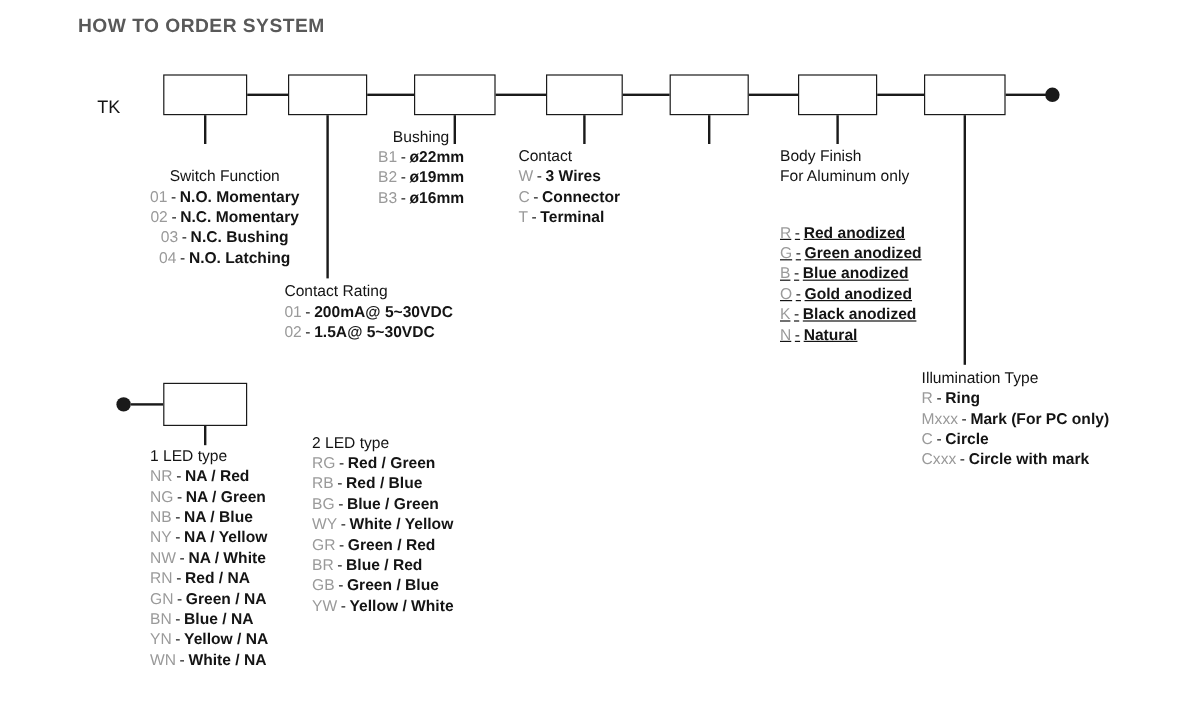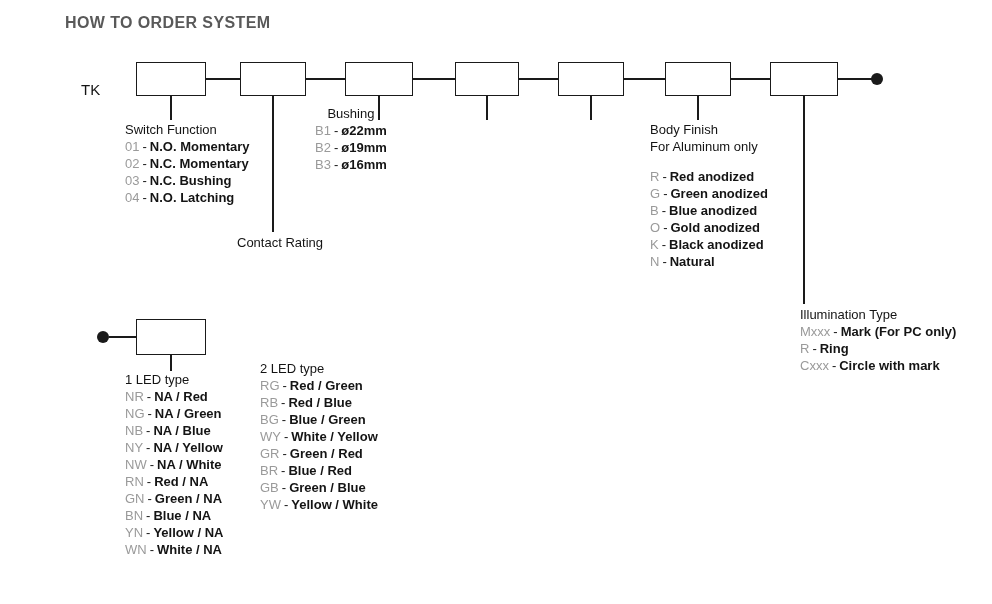--- a/index.html
+++ b/index.html
@@ -10,21 +10,21 @@
     overflow:hidden;
   }
   .title { position:absolute; font-size:16px; font-weight:bold; color:var(--title,#595959); letter-spacing:.4px; }
   .prefix { position:absolute; font-size:15px; color:var(--text,#111); }
   .box { position:absolute; height:34px; border:1.5px solid var(--line,#1a1a1a); background:#fff; }
   .hline { position:absolute; height:2px; background:var(--line,#1a1a1a); }
   .vline { position:absolute; width:2px; background:var(--line,#1a1a1a); }
   .dot { position:absolute; width:12px; height:12px; border-radius:50%; background:var(--line,#1a1a1a); }
   .group { position:absolute; line-height:17px; white-space:nowrap; }
   .g-header, .g-sub { color:var(--text,#111); }
-  .gap { margin-top:13px; }
+  .gap { margin-top:30px;text-decoration:underline; }
   .code { color:var(--code,#9a9a9a); }
   .sep { color:var(--text,#111); margin:0 3px; }
   .desc { color:var(--text,#111); font-weight:bold; }
 </style>
 </head>
 <body>
 
 <div class="canvas">
 
   <div class="title" style="left:65px; top:14px;">HOW TO ORDER SYSTEM</div>
@@ -54,21 +54,21 @@
   <div class="vline" style="left:486px; top:96px; height:24px;"></div>
   <div class="vline" style="left:590px; top:96px; height:24px;"></div>
   <div class="vline" style="left:697px; top:96px; height:24px;"></div>
   <div class="vline" style="left:803px; top:96px; height:208px;"></div>
 
   <div class="dot" style="left:97px; top:331px;"></div>
   <div class="hline" style="left:109px; top:336px; width:27px;"></div>
   <div class="box" style="left:136px; top:319px; width:70px; height:36px;"></div>
   <div class="vline" style="left:170px; top:355px; height:16px;"></div>
 
-  <div class="group" style="left:125px; top:121px;">
+  <div class="group" style="left:125px; top:138px;text-align:center;">
     <div class="g-header">Switch Function</div>
     <div>
 
         <div class="row"><span class="code">01</span><span class="sep">-</span><span class="desc">N.O. Momentary</span></div>
 
         <div class="row"><span class="code">02</span><span class="sep">-</span><span class="desc">N.C. Momentary</span></div>
 
         <div class="row"><span class="code">03</span><span class="sep">-</span><span class="desc">N.C. Bushing</span></div>
 
         <div class="row"><span class="code">04</span><span class="sep">-</span><span class="desc">N.O. Latching</span></div>
@@ -80,20 +80,31 @@
     <div>
 
         <div class="row"><span class="code">B1</span><span class="sep">-</span><span class="desc">ø22mm</span></div>
 
         <div class="row"><span class="code">B2</span><span class="sep">-</span><span class="desc">ø19mm</span></div>
 
         <div class="row"><span class="code">B3</span><span class="sep">-</span><span class="desc">ø16mm</span></div>
       </div>
   </div>
 
+  <div class="group" style="left:432px; top:121px;">
+    <div class="g-header">Contact</div>
+    <div>
+
+        <div class="row"><span class="code">W</span><span class="sep">-</span><span class="desc">3 Wires</span></div>
+
+        <div class="row"><span class="code">C</span><span class="sep">-</span><span class="desc">Connector</span></div>
+
+        <div class="row"><span class="code">T</span><span class="sep">-</span><span class="desc">Terminal</span></div>
+      </div>
+  </div>
 
 
   <div class="group" style="left:650px; top:121px;">
     <div class="g-header">Body Finish</div>
     <div class="g-sub">For Aluminum only</div>
     <div class="gap">
 
         <div class="row"><span class="code">R</span><span class="sep">-</span><span class="desc">Red anodized</span></div>
 
         <div class="row"><span class="code">G</span><span class="sep">-</span><span class="desc">Green anodized</span></div>
@@ -103,31 +114,38 @@
         <div class="row"><span class="code">O</span><span class="sep">-</span><span class="desc">Gold anodized</span></div>
 
         <div class="row"><span class="code">K</span><span class="sep">-</span><span class="desc">Black anodized</span></div>
 
         <div class="row"><span class="code">N</span><span class="sep">-</span><span class="desc">Natural</span></div>
       </div>
   </div>
 
   <div class="group" style="left:237px; top:234px;">
     <div class="g-header">Contact Rating</div>
+    <div>
+
+        <div class="row"><span class="code">01</span><span class="sep">-</span><span class="desc">200mA@ 5~30VDC</span></div>
+
+        <div class="row"><span class="code">02</span><span class="sep">-</span><span class="desc">1.5A@ 5~30VDC</span></div>
+      </div>
   </div>
 
-  <div class="group" style="left:768px; top:306px;margin-left:32px;">
+  <div class="group" style="left:768px; top:306px;">
     <div class="g-header">Illumination Type</div>
     <div>
 
+        <div class="row"><span class="code">R</span><span class="sep">-</span><span class="desc">Ring</span></div>
+
         <div class="row"><span class="code">Mxxx</span><span class="sep">-</span><span class="desc">Mark (For PC only)</span></div>
 
-        <div class="row"><span class="code">R</span><span class="sep">-</span><span class="desc">Ring</span></div>
 
-
+        <div class="row"><span class="code">C</span><span class="sep">-</span><span class="desc">Circle</span></div>
 
         <div class="row"><span class="code">Cxxx</span><span class="sep">-</span><span class="desc">Circle with mark</span></div>
       </div>
   </div>
 
   <div class="group" style="left:125px; top:371px;">
     <div class="g-header">1 LED type</div>
     <div>
 
         <div class="row"><span class="code">NR</span><span class="sep">-</span><span class="desc">NA / Red</span></div>

